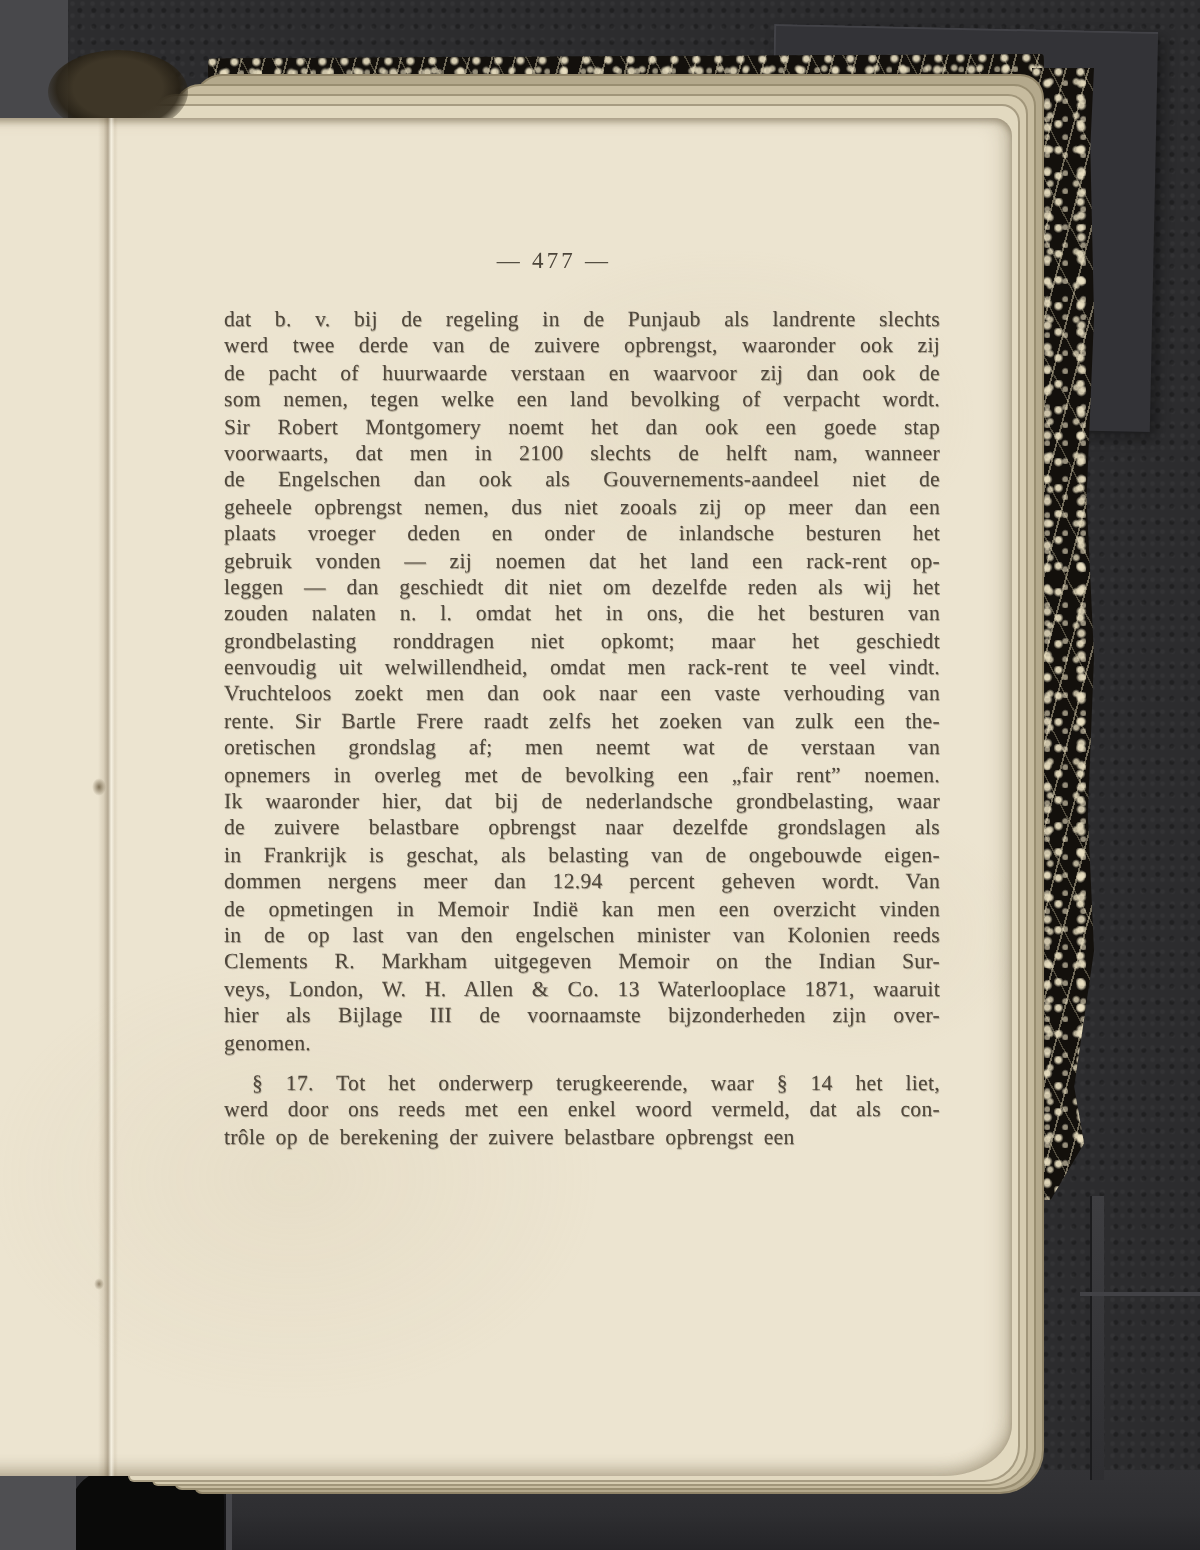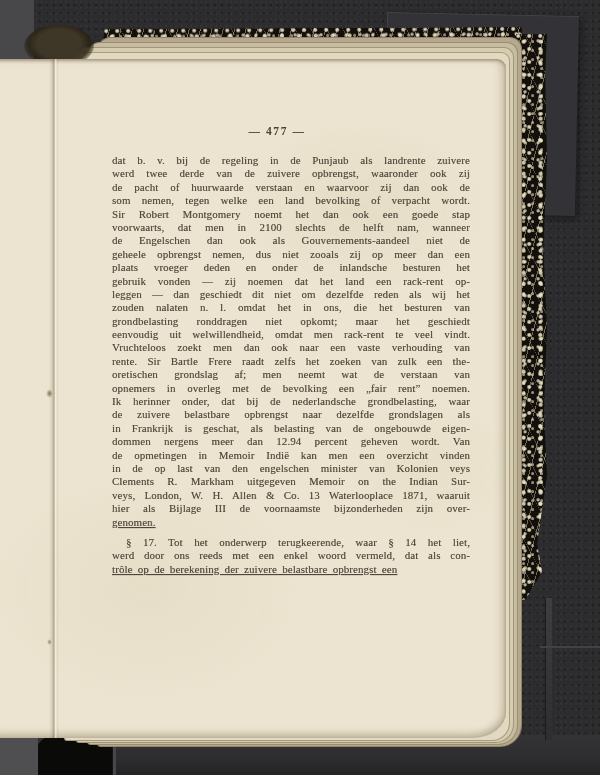--- a/index.html
+++ b/index.html
@@ -86,32 +86,32 @@
     background:linear-gradient(90deg, rgba(120,100,70,0) 0%, rgba(120,100,70,.16) 28%,
                rgba(88,70,44,.38) 50%, rgba(255,252,240,.55) 66%, rgba(120,100,70,.1) 84%, transparent 100%);
   }
   .nick1 { left:54px; top:330px; width:7px; height:9px; background:radial-gradient(ellipse, rgba(92,76,48,.75), transparent 70%); border-radius:50%; }
   .nick2 { left:55px; top:580px; width:5px; height:6px; background:radial-gradient(ellipse, rgba(92,76,48,.6), transparent 70%); border-radius:50%; }
 
   
   .textblock { left:112px; top:124px; width:358px; color:#4f473c; }
   .pageno {
     position:static; display:block; width:100%; padding-right:28px;
-    text-align:center; font-size:11.5px; line-height:14px; font-weight:bold;
+    text-align:center; font-size:11.5px; line-height:14px; font-weight:normal;
     letter-spacing:1.6px; color:#4b4439;
   }
   .para { position:static; display:block; margin-top:16px; font-size:10.8px; line-height:13.4px; }
   .para2 { margin-top:7px; }
   .ln {
     position:static; display:block; height:13.4px; overflow:hidden;
     text-align:justify; text-align-last:justify;
     letter-spacing:.15px; word-spacing:.4px;
     text-shadow:.3px .3px .35px rgba(82,72,56,.5);
   }
-  .ln.end { text-align-last:left; word-spacing:2.4px;text-decoration:underline; }
+  .ln.end { text-align-last:left; word-spacing:2.4px; }
   .ln.indent { text-indent:14px; }
 </style>
 </head>
 <body>
 
 <div class="canvas">
   <div class="bg"></div>
   <div class="corner-gray-tl"></div>
 
   <div class="bottom-strip">
@@ -137,44 +137,44 @@
     <div class="mottle"></div>
     <div class="crease"></div>
     <div class="nick1"></div>
     <div class="nick2"></div>
   </div>
 
   <div class="textblock">
     <span class="pageno">— 477 —</span>
 
     <div class="para">
-      <div class="ln">dat b. v. bij de regeling in de Punjaub als landrente zuivere</div>
+      <div class="ln">dat b. v. bij de regeling in de Punjaub als landrente slechts</div>
       <div class="ln">werd twee derde van de zuivere opbrengst, waaronder ook zij</div>
       <div class="ln">de pacht of huurwaarde verstaan en waarvoor zij dan ook de</div>
       <div class="ln">som nemen, tegen welke een land bevolking of verpacht wordt.</div>
       <div class="ln">Sir Robert Montgomery noemt het dan ook een goede stap</div>
       <div class="ln">voorwaarts, dat men in 2100 slechts de helft nam, wanneer</div>
       <div class="ln">de Engelschen dan ook als Gouvernements-aandeel niet de</div>
       <div class="ln">geheele opbrengst nemen, dus niet zooals zij op meer dan een</div>
       <div class="ln">plaats vroeger deden en onder de inlandsche besturen het</div>
       <div class="ln">gebruik vonden — zij noemen dat het land een rack-rent op-</div>
       <div class="ln">leggen — dan geschiedt dit niet om dezelfde reden als wij het</div>
       <div class="ln">zouden nalaten n. l. omdat het in ons, die het besturen van</div>
       <div class="ln">grondbelasting ronddragen niet opkomt; maar het geschiedt</div>
       <div class="ln">eenvoudig uit welwillendheid, omdat men rack-rent te veel vindt.</div>
       <div class="ln">Vruchteloos zoekt men dan ook naar een vaste verhouding van</div>
       <div class="ln">rente. Sir Bartle Frere raadt zelfs het zoeken van zulk een the-</div>
       <div class="ln">oretischen grondslag af; men neemt wat de verstaan van</div>
       <div class="ln">opnemers in overleg met de bevolking een „fair rent” noemen.</div>
-      <div class="ln">Ik herinner onder, dat bij de nederlandsche grondbelasting, waar</div>
+      <div class="ln">Ik waaronder hier, dat bij de nederlandsche grondbelasting, waar</div>
       <div class="ln">de zuivere belastbare opbrengst naar dezelfde grondslagen als</div>
       <div class="ln">in Frankrijk is geschat, als belasting van de ongebouwde eigen-</div>
       <div class="ln">dommen nergens meer dan 12.94 percent geheven wordt. Van</div>
       <div class="ln">de opmetingen in Memoir Indië kan men een overzicht vinden</div>
-      <div class="ln">in de op last van den engelschen minister van Kolonien veys</div>
+      <div class="ln">in de op last van den engelschen minister van Kolonien reeds</div>
       <div class="ln">Clements R. Markham uitgegeven Memoir on the Indian Sur-</div>
       <div class="ln">veys, London, W. H. Allen &amp; Co. 13 Waterlooplace 1871, waaruit</div>
       <div class="ln">hier als Bijlage III de voornaamste bijzonderheden zijn over-</div>
       <div class="ln end">genomen.</div>
     </div>
 
     <div class="para para2">
       <div class="ln indent">§ 17. Tot het onderwerp terugkeerende, waar § 14 het liet,</div>
       <div class="ln">werd door ons reeds met een enkel woord vermeld, dat als con-</div>
       <div class="ln end">trôle op de berekening der zuivere belastbare opbrengst een</div>

